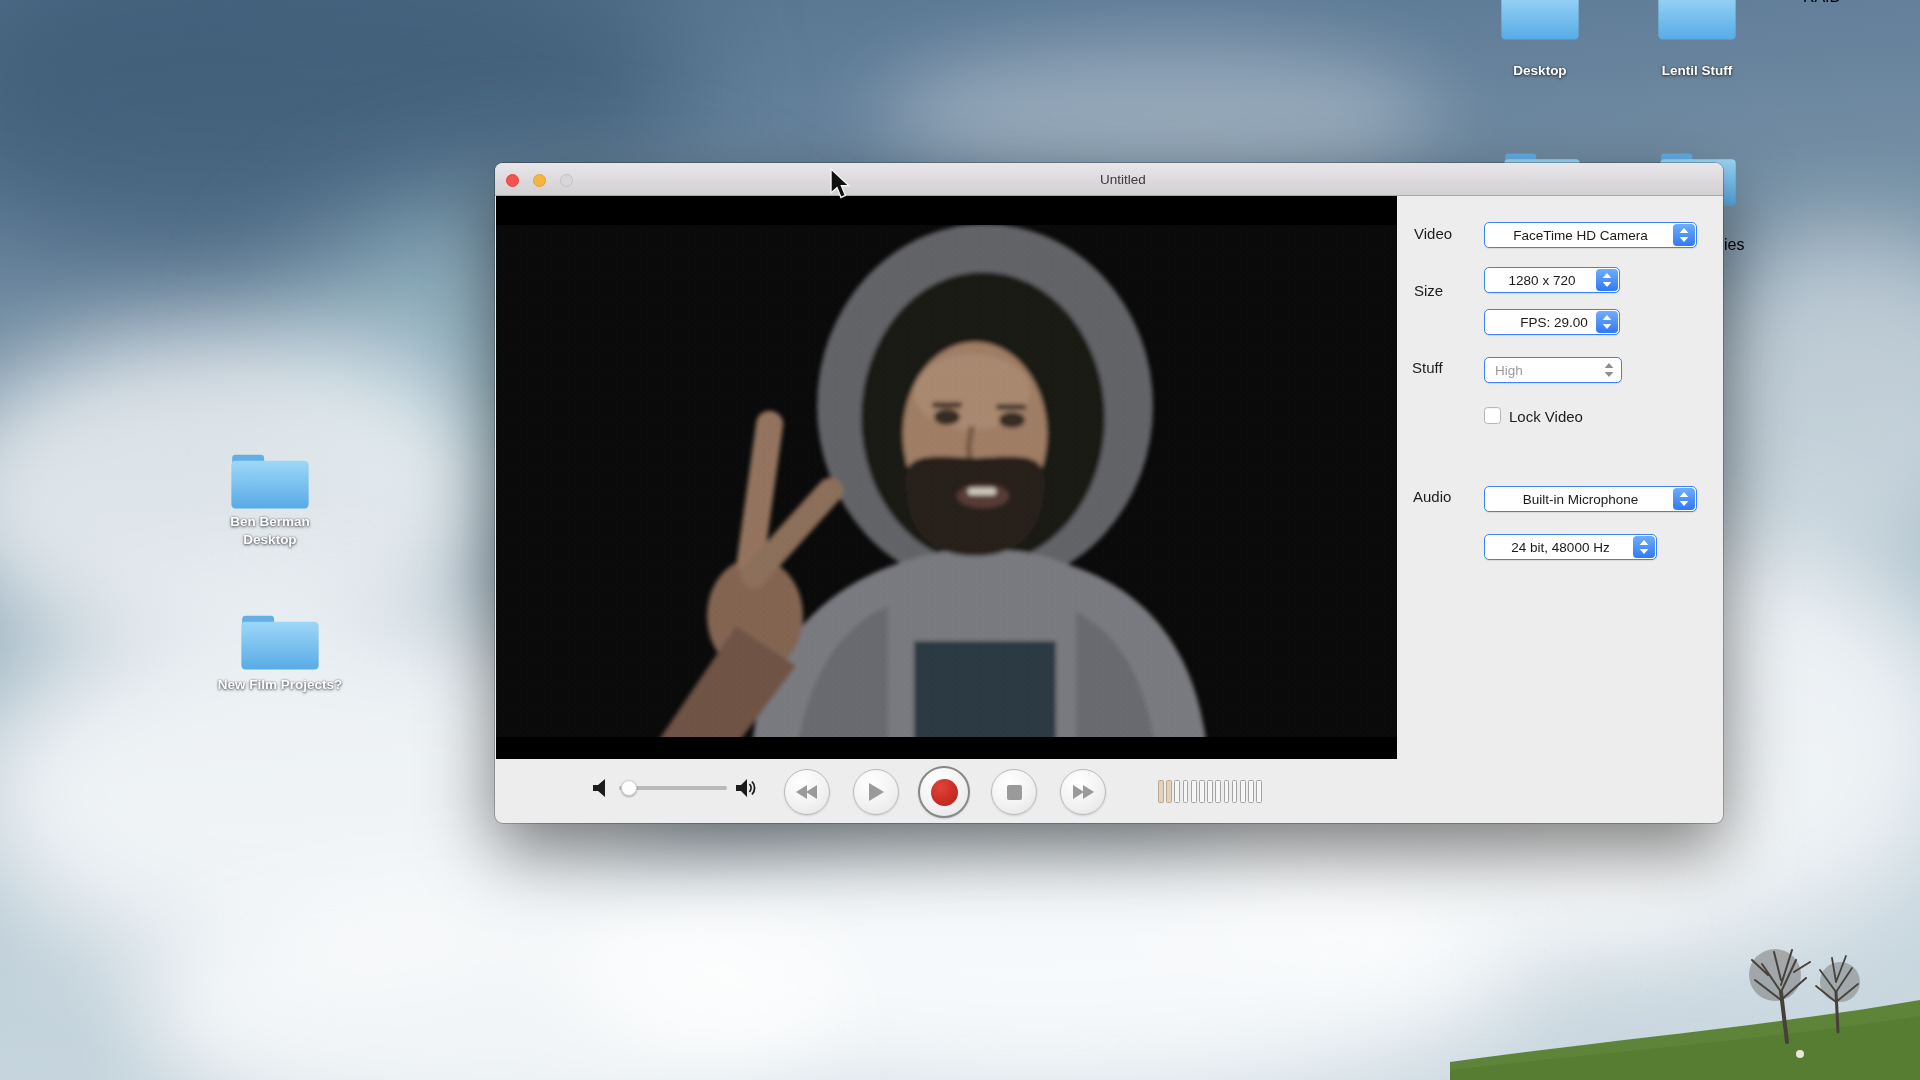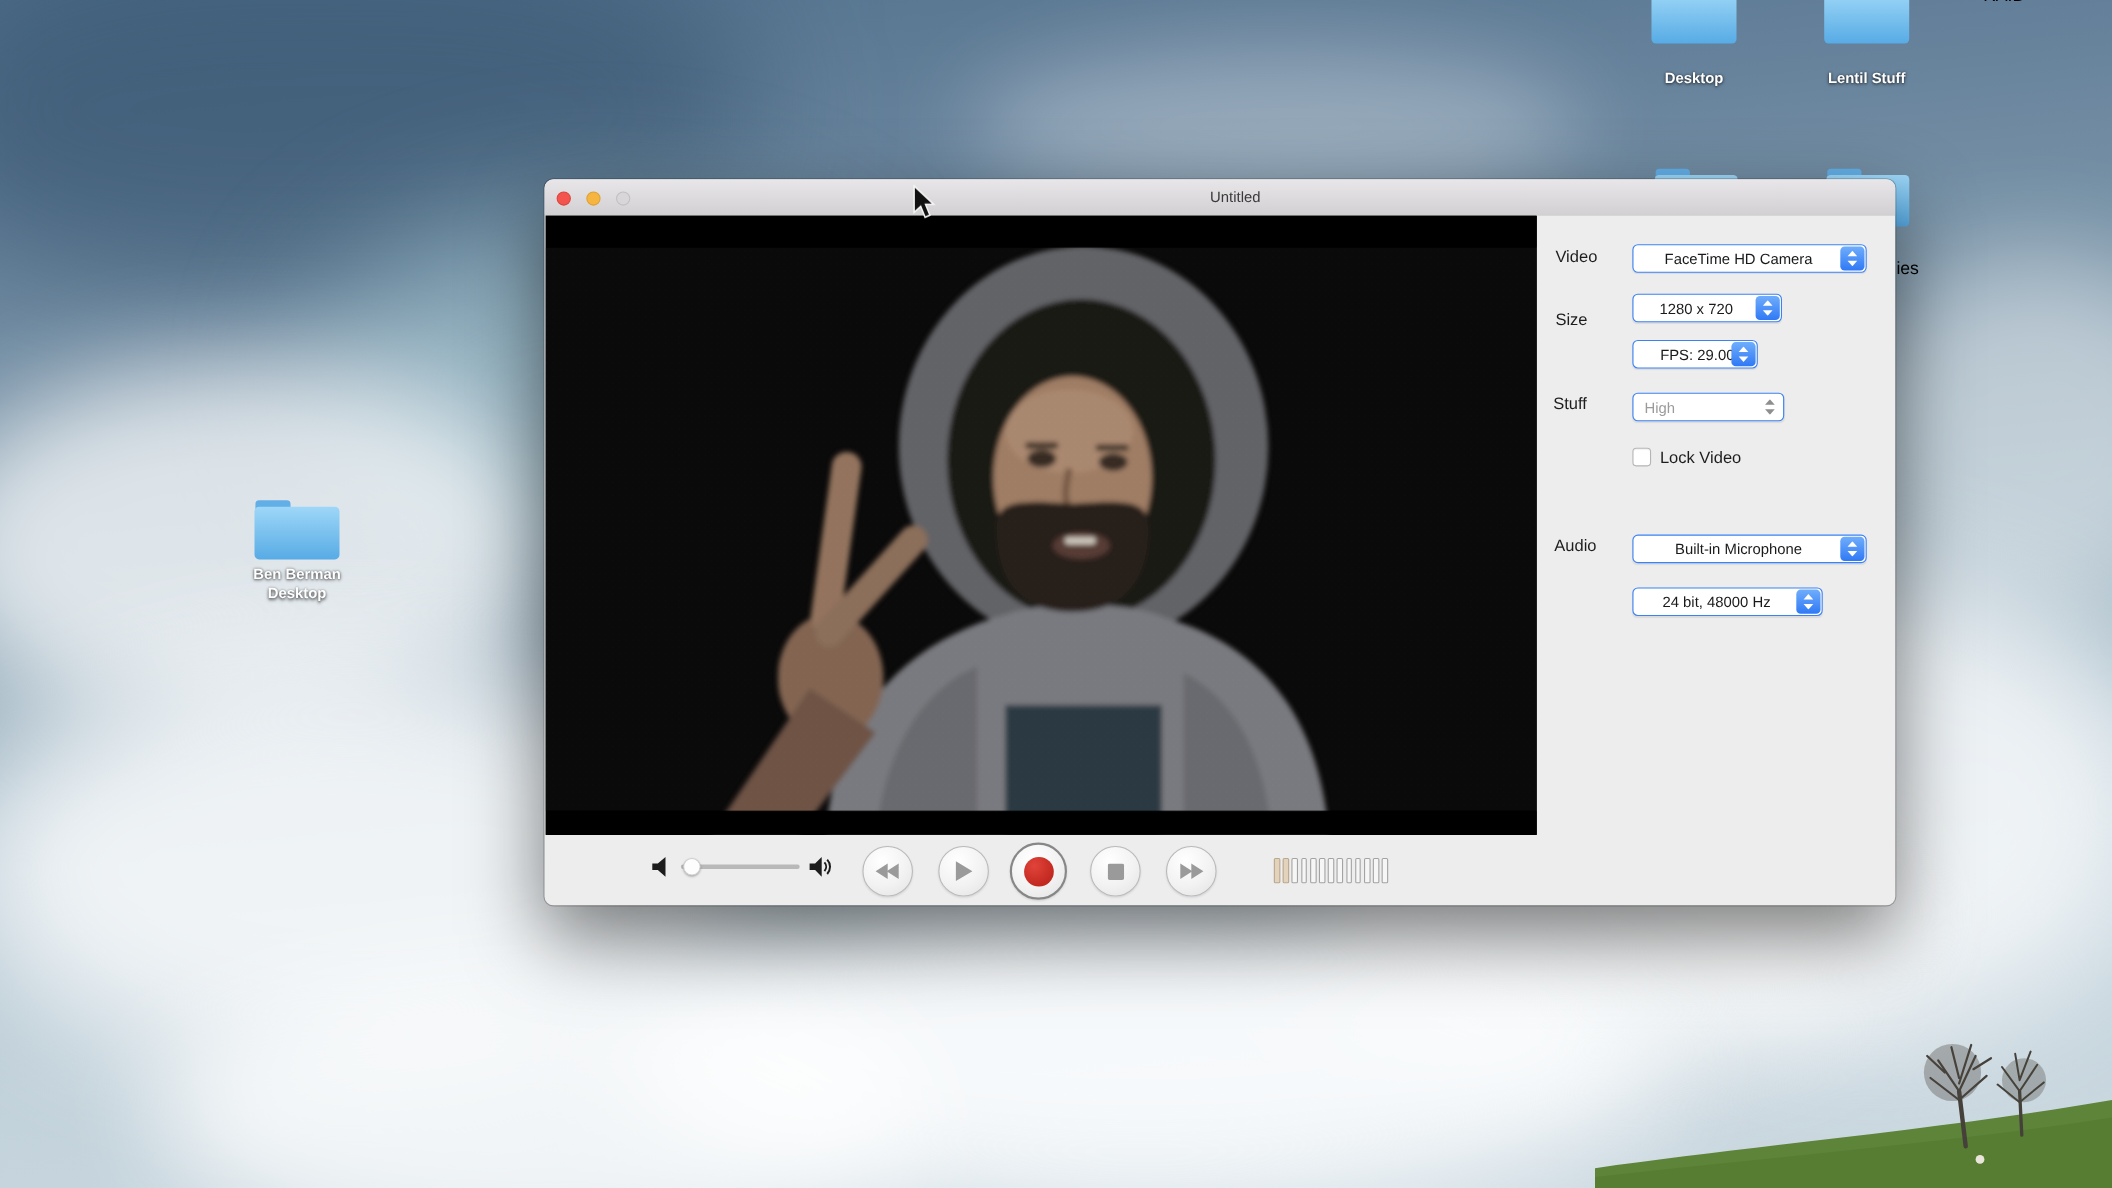--- a/index.html
+++ b/index.html
@@ -124,20 +124,27 @@
   <div class="dicon" style="left:190px; top:447px; width:160px;">
     <svg class="folder-svg" width="84" height="66" viewBox="0 0 100 78">
         <rect x="5" y="9" width="38" height="16" rx="4" fill="#62aee6"></rect>
         <rect x="4" y="16" width="92" height="57" rx="5" fill="url(#fold)"></rect>
       </svg>
     <div class="flabel">Ben Berman</div>
     <div class="flabel">Desktop</div>
   </div>
 
 
+  <div class="dicon" style="left:195px; top:608px; width:170px;">
+    <svg class="folder-svg" width="84" height="66" viewBox="0 0 100 78">
+        <rect x="5" y="9" width="38" height="16" rx="4" fill="#62aee6"></rect>
+        <rect x="4" y="16" width="92" height="57" rx="5" fill="url(#fold)"></rect>
+      </svg>
+    <div class="flabel" style="margin-top:2px;">New Film Projects?</div>
+  </div>
 
   <div class="dicon" style="left:1460px; top:-22px; width:160px;">
     <svg class="folder-svg" width="84" height="66" viewBox="0 0 100 78">
         <rect x="5" y="9" width="38" height="16" rx="4" fill="#62aee6"></rect>
         <rect x="4" y="16" width="92" height="57" rx="5" fill="url(#fold)"></rect>
       </svg>
     <div class="flabel" style="margin-top:18px;">Desktop</div>
   </div>
 
   <div class="dicon" style="left:1617px; top:-22px; width:160px;">
@@ -234,21 +241,21 @@
     <div class="combo" style="left:989px; top:104px; width:136px;">
       <span class="ctext">1280 x 720</span>
       <span class="cap">
         <svg width="10" height="14" viewBox="0 0 10 14">
             <polygon points="5,0 9.4,5 0.6,5" fill="#fff"></polygon>
             <polygon points="5,14 9.4,9 0.6,9" fill="#fff"></polygon>
           </svg>
       </span>
     </div>
 
-    <div class="combo" style="left:989px; top:146px; width:114px;padding-left:24px;">
+    <div class="combo" style="left:989px; top:146px; width:136px;padding-left:24px;">
       <span class="ctext">FPS: 29.00</span>
       <span class="cap">
         <svg width="10" height="14" viewBox="0 0 10 14">
             <polygon points="5,0 9.4,5 0.6,5" fill="#fff"></polygon>
             <polygon points="5,14 9.4,9 0.6,9" fill="#fff"></polygon>
           </svg>
       </span>
     </div>
 
     <div class="plabel" style="left:917px; top:196px;">Stuff</div>

